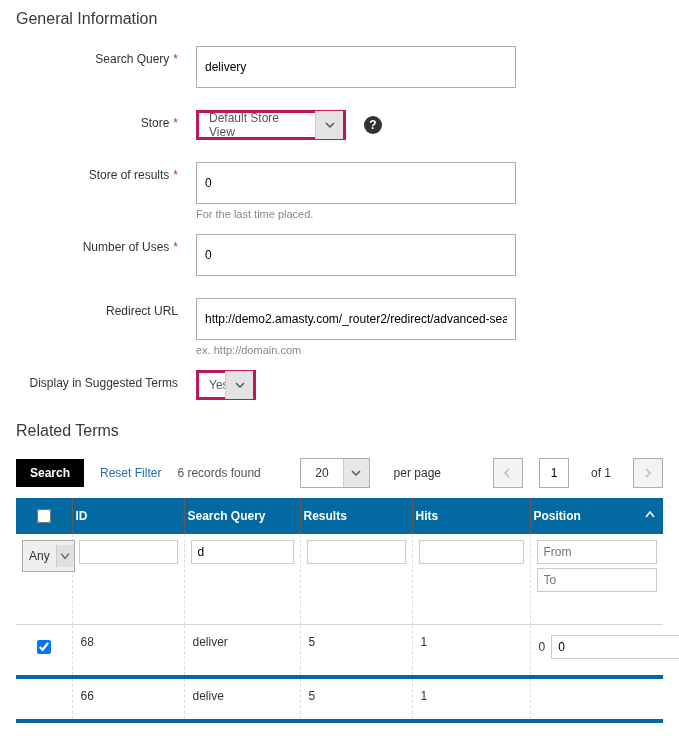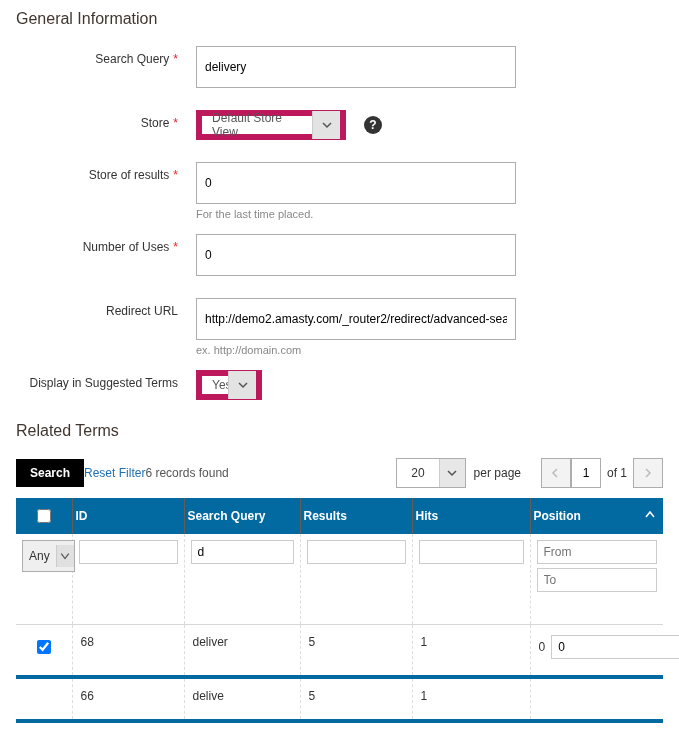--- a/index.html
+++ b/index.html
@@ -5,27 +5,27 @@
   * { box-sizing: border-box; }
   body { margin: 0; padding: 10px 16px; font-family: "Helvetica Neue", Arial, sans-serif; font-size: 13px; color: #333; background: #fff; width: 679px; }
   .section-title { font-size: 16px; color: #41362f; margin: 0 0 18px 0; font-weight: 400; }
   .form-row { display: flex; align-items: flex-start; margin-bottom: 22px; }
   .form-row.tight { margin-bottom: 14px; }
   .form-label { width: 180px; text-align: right; padding-right: 18px; padding-top: 6px; font-size: 12px; color: #333; }
   .required { color: #e22626; margin-left: 4px; }
   .form-control { flex: 0 0 auto; }
   .text-input { width: 320px; height: 42px; border: 1px solid #adadad; padding: 0 8px; font-size: 12px; }
   .hint { font-size: 11px; color: #888; margin-top: 4px; }
-  .select-wrap { display: inline-flex; align-items: center; border: 6px solid #be185d; height: 30px; background: #fff; position: relative; }
+  .select-wrap { display: inline-flex; align-items: center; border: 3px solid #be185d; height: 30px; background: #fff; position: relative; }
   .select-wrap .sel-text { padding: 0 10px; font-size: 12px; color: #555; }
   .select-wrap .sel-btn { width: 28px; height: 28px; background: #e3e3e3; border-left: 1px solid #ccc; display: flex; align-items: center; justify-content: center; }
   .help-icon { width: 18px; height: 18px; border-radius: 50%; background: #333; color: #fff; display: inline-flex; align-items: center; justify-content: center; font-weight: bold; font-size: 12px; margin-left: 18px; }
   .select-small .sel-text { width: 26px; display: inline-block; }
 
-  .toolbar { display: flex; align-items: center; margin: 10px 0 10px 0; }
+  .toolbar { display: flex; align-items: center; margin: 10px 0 10px 0; gap: 16px; }
   .btn-search { background: #000; color: #fff; border: none; padding: 7px 14px; font-size: 12px; font-weight: 600; cursor: pointer; }
   .link-reset { color: #1f6fb2; text-decoration: none; font-size: 12px; cursor: pointer; }
   .records-found { font-size: 12px; color: #555; }
   .spacer { flex: 1; }
   .pager-select { border: 1px solid #adadad; height: 30px; display: inline-flex; align-items: center; }
   .pager-select .pg-text { padding: 0 14px; font-size: 12px; }
   .pager-select .pg-btn { width: 26px; height: 28px; background: #e7e7e7; border-left: 1px solid #ccc; display: flex; align-items: center; justify-content: center; }
   .per-page { font-size: 12px; margin-left: 8px; }
   .nav-btn { width: 30px; height: 30px; border: 1px solid #adadad; background: #f3f3f3; display: inline-flex; align-items: center; justify-content: center; color: #bbb; cursor: pointer; }
   .page-input { width: 30px; height: 30px; border: 1px solid #adadad; text-align: center; font-size: 12px; }

